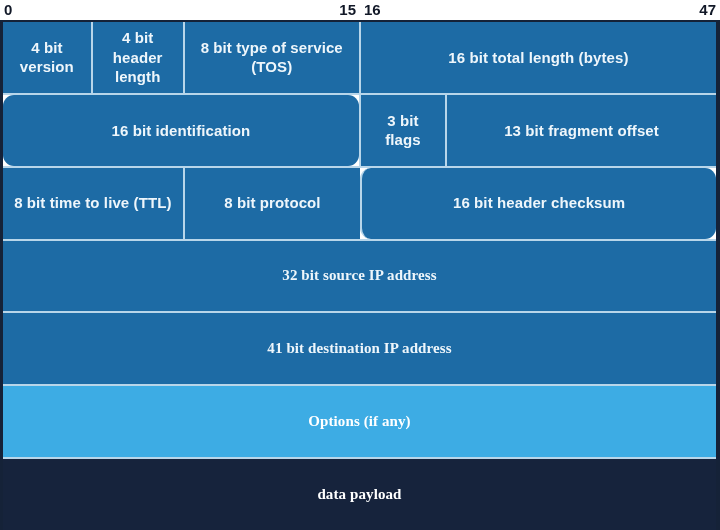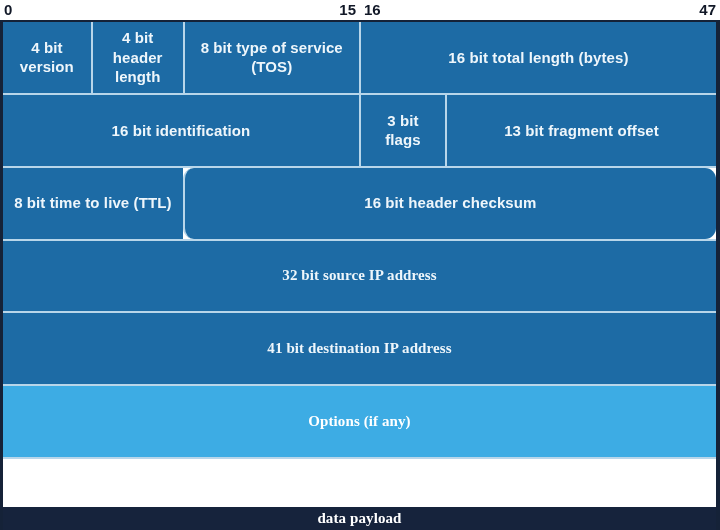--- a/index.html
+++ b/index.html
@@ -37,42 +37,42 @@
     flex-direction:column;
     border-top:2px solid var(--outline-dark);
     border-left:3px solid var(--outline-dark);
     border-right:4px solid var(--outline-dark);
   }
   .row{
     flex:1;
     display:flex;
     border-bottom:2px solid var(--divider-light);
   }
-  .row.payload-row{border-bottom:none;align-items:flex-end;}
+  .row.payload-row{border-bottom:none;}
   .cell{
     display:flex;
     align-items:center;
     justify-content:center;
     text-align:center;
     background:var(--field-blue);
     color:var(--cell-text);
     font-weight:bold;
     font-size:15px;
     line-height:1.3;
     letter-spacing:.1px;
     padding:2px 8px;
   }
   .cell + .cell{border-left:2px solid var(--divider-light);}
   .cell.options{background:var(--options-blue);color:#ffffff;}
   .cell.payload{background:var(--payload-navy);color:#ffffff;}
   
   .w-4a{flex:0 0 12.3%;}
   .w-4b{flex:0 0 12.9%;}
   .w-8a{flex:0 0 24.7%;}
-  .w-id{flex:0 0 49.9%;}
+  .w-id{flex:0 0 49.9%;border-radius:11px;}
   .w-flags{flex:0 0 12.1%;text-align:center;}
   .w-frag{flex:1;}
   .w-ttl{flex:0 0 25.2%;}
   .w-proto{flex:0 0 24.9%;}
   .w-cksum{flex:1;border-radius:11px;}
   .w-last{flex:1;}
   .w-full{flex:1;font-family:Liberation Serif, serif;}
 </style>
 </head>
 <body>
@@ -100,20 +100,21 @@
     </div>
 
     <div class="row">
       <div class="cell w-id">16 bit identification</div>
       <div class="cell w-flags">3 bit flags</div>
       <div class="cell w-frag">13 bit fragment offset</div>
     </div>
 
     <div class="row">
       <div class="cell w-ttl">8 bit time to live (TTL)</div>
+      <div class="cell w-proto">8 bit protocol</div>
       <div class="cell w-cksum">16 bit header checksum</div>
     </div>
 
     <div class="row">
       <div class="cell w-full">32 bit source IP address</div>
     </div>
 
     <div class="row">
       <div class="cell w-full">41 bit destination IP address</div>
     </div>

